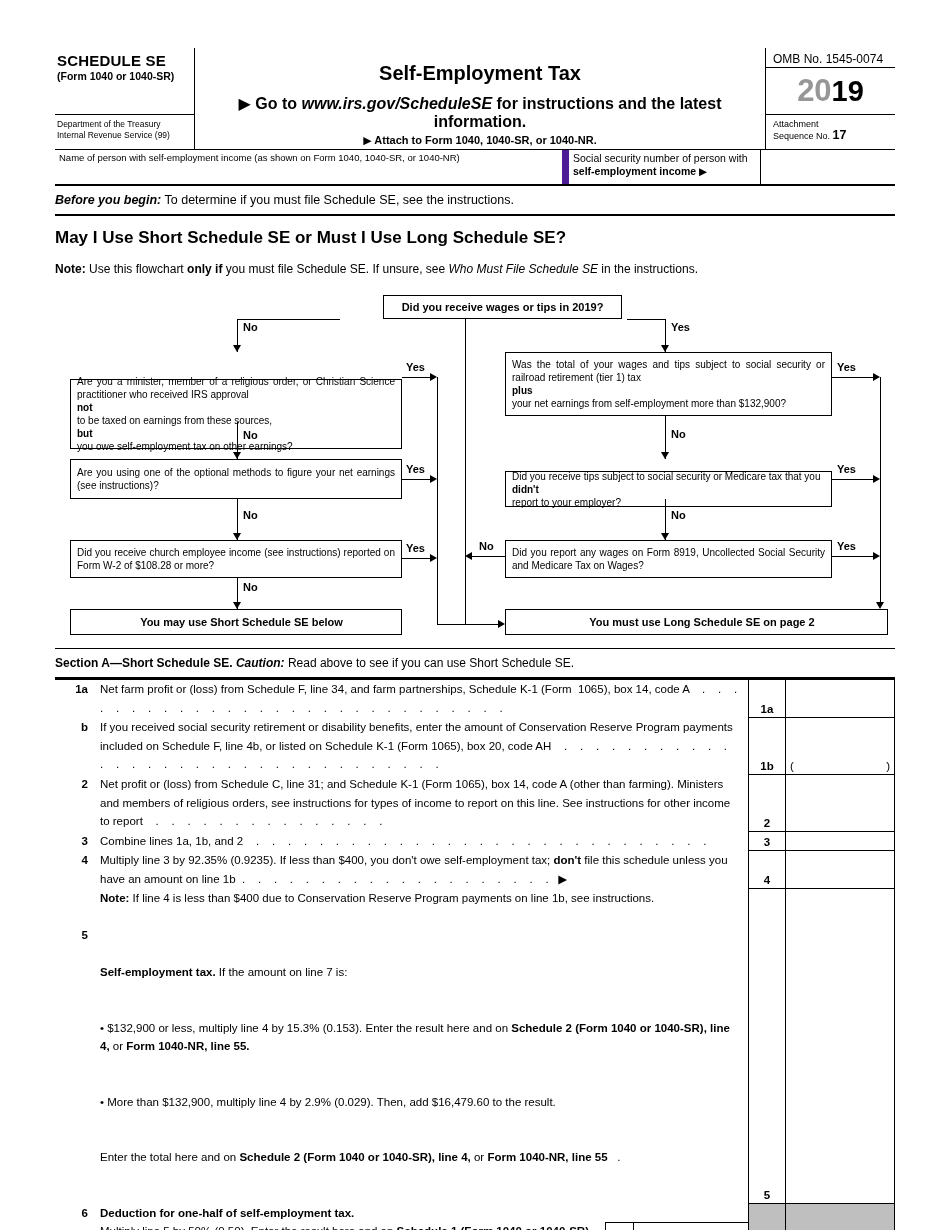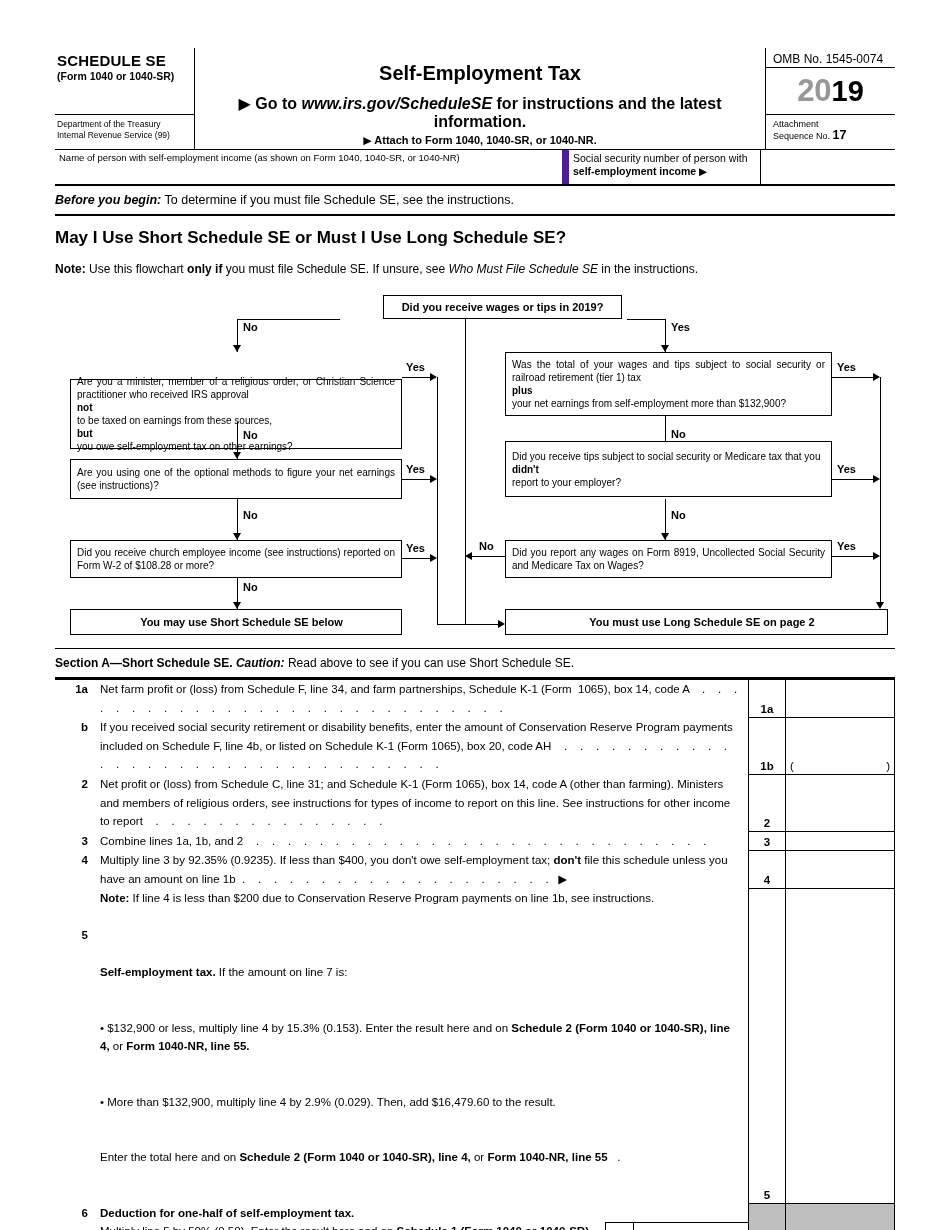--- a/index.html
+++ b/index.html
@@ -173,21 +173,21 @@
     <div class="fc-box fc-q" style="left:450px;top:62px;width:327px;height:64px;">
           <span>
             <span>Was the total of your wages and tips subject to social security or railroad retirement (tier 1) tax </span>
             <span style="font-weight: bold;">plus</span>
             <span> your net earnings from self-employment more than $132,900?</span>
           </span>
         </div>
     <div class="fl-v" style="left:610px;top:126px;height:43px;"></div>
     <div class="ah-d" style="left:606px;top:162px;"></div>
     <div class="fc-lab" style="left:616px;top:139px;">No</div>
-    <div class="fc-box fc-q" style="left:450px;top:151px;width:327px;height:56px;">
+    <div class="fc-box fc-q" style="left:450px;top:181px;width:327px;height:36px;">
           <span>
             <span>Did you receive tips subject to social security or Medicare tax that you </span>
             <span style="font-weight: bold;">didn't</span>
             <span> report to your employer?</span>
           </span>
         </div>
     <div class="fl-v" style="left:610px;top:209px;height:41px;"></div>
     <div class="ah-d" style="left:606px;top:243px;"></div>
     <div class="fc-lab" style="left:616px;top:220px;">No</div>
     <div class="fc-box fc-q" style="left:450px;top:250px;width:327px;height:38px;">
@@ -267,21 +267,21 @@
 
     <div class="trow" style="min-height:38px;">
       <div class="c-num">4</div>
       <div class="c-text"><span>Multiply line 3 by 92.35% (0.9235). If less than $400, you don't owe self-employment tax; </span><span style="font-weight: bold;">don't</span><span> file this schedule unless you have an amount on line 1b  .    .    .    .    .    .    .    .    .    .    .    .    .    .    .    .    .    .    .    .   </span><span style="font-weight: bold;">▶</span></div>
       <div class="c-ref bb">4</div>
       <div class="c-amt bb"></div>
     </div>
 
     <div class="trow" style="min-height:37px;">
       <div class="c-num"></div>
-      <div class="c-text"><span style="font-weight: bold;">Note:</span><span> If line 4 is less than $200 due to Conservation Reserve Program payments on line 1b, see instructions.</span></div>
+      <div class="c-text"><span style="font-weight: bold;">Note:</span><span> If line 4 is less than $400 due to Conservation Reserve Program payments on line 1b, see instructions.</span></div>
       <div class="c-ref"></div>
       <div class="c-amt"></div>
     </div>
 
     <div class="trow" style="min-height:94px;">
       <div class="c-num">5</div>
       <div class="c-text">
         <div><span style="font-weight: bold;">Self-employment tax.</span><span> If the amount on line 7 is:</span></div>
         <div><span>• $132,900 or less, multiply line 4 by 15.3% (0.153). Enter the result here and on </span><span style="font-weight: bold;">Schedule 2 (Form 1040 or 1040-SR), line 4,</span><span> or </span><span style="font-weight: bold;">Form 1040-NR, line 55.</span></div>
         <div><span>• More than $132,900, multiply line 4 by 2.9% (0.029). Then, add $16,479.60 to the result.</span></div>

